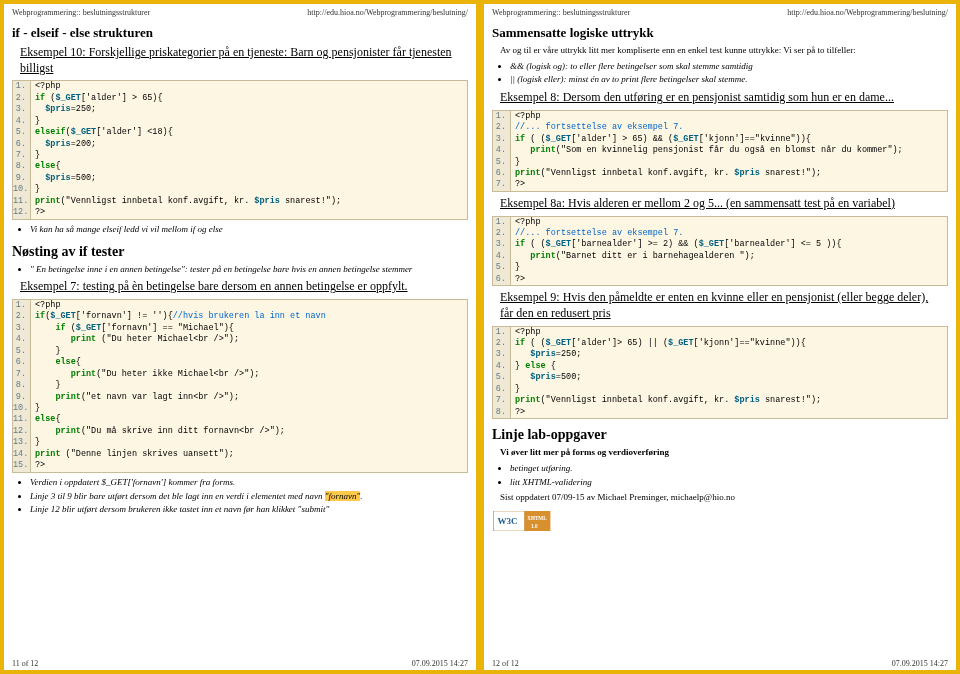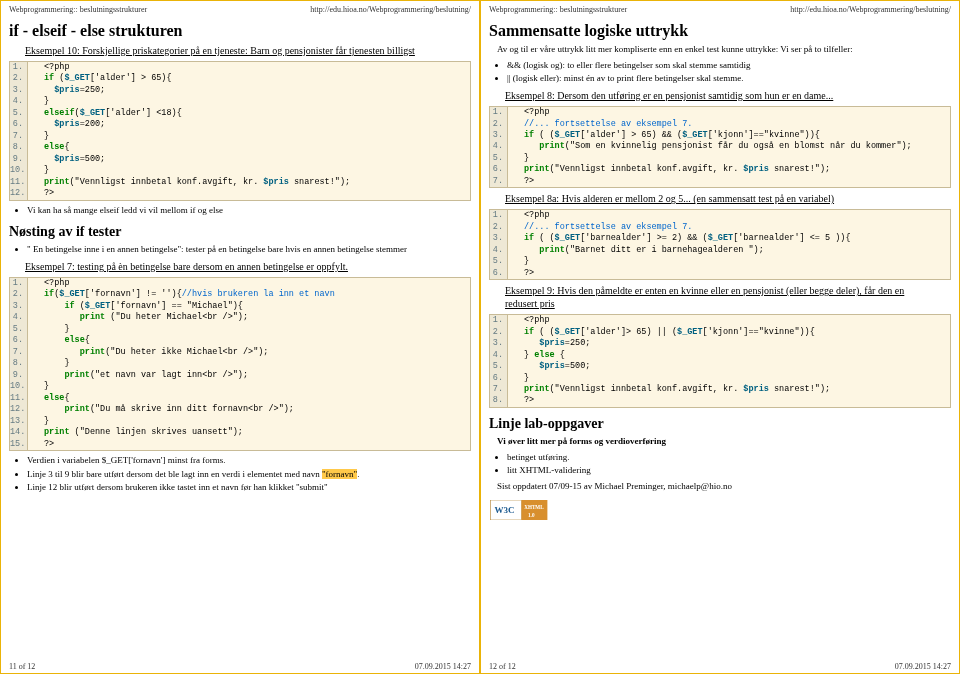--- a/index.html
+++ b/index.html
@@ -1,32 +1,32 @@
 <!DOCTYPE html>
 <html><head>
 <meta charset="utf-8">
 <style>
   * { margin: 0; padding: 0; box-sizing: border-box; }
   body { font-family: Georgia, serif; font-size: 10px; background: #fff; }
   .spread { display: flex; width: 960px; height: 674px; }
-  .page { width: 480px; height: 674px; border: 1px solid #eab308; position: relative; padding: 4px 8px 18px 8px; }
+  .page { width: 480px; height: 674px; border: 4px solid #eab308; position: relative; padding: 4px 8px 18px 8px; }
   .header { display: flex; justify-content: space-between; font-size: 8px; color: #333; margin-bottom: 8px; }
   .footer { position: absolute; bottom: 2px; left: 8px; right: 8px; display: flex; justify-content: space-between; font-size: 8px; color: #333; }
-  h2 { font-size: 16px; font-weight: bold; margin: 6px 0 4px 0; font-family: Georgia, serif; }
+  h2 { font-size: 13px; font-weight: bold; margin: 6px 0 4px 0; font-family: Georgia, serif; }
   h3 { font-size: 14px; font-weight: bold; margin: 8px 0 4px 0; font-family: Georgia, serif; }
-  .subtitle { font-size: 10px; text-decoration: underline; margin: 4px 16px; }
+  .subtitle { font-size: 12px; text-decoration: underline; margin: 4px 8px; }
   .codeblock { background: #fdf6e3; border: 1px solid #c8bb97; font-family: "Courier New", monospace; font-size: 8.5px; line-height: 1.35; margin: 3px 0; }
   .codeblock .line { display: flex; }
   .codeblock .ln { width: 18px; text-align: right; padding-right: 4px; background: #eee8d5; color: #657b83; border-right: 1px solid #c8bb97; flex-shrink: 0; }
-  .codeblock .code { padding-left: 16px; white-space: pre; }
+  .codeblock .code { padding-left: 4px; white-space: pre; }
   .kw { color: #008000; font-weight: bold; }
   .var { color: #006080; font-weight: bold; }
   .cm { color: #0066cc; }
   .hl { background: #ffc94a; }
-  ul { margin: 4px 0 4px 18px; font-size: 9px; }
+  ul { margin: 4px 0 4px 18px; font-size: 9px; font-style: italic; }
   li { margin: 2px 0; line-height: 1.3; }
   p { font-size: 9px; margin: 3px 8px; line-height: 1.3; }
   .badge { display: inline-block; margin-top: 4px; }
   .badge svg { width: 60px; height: 20px; }
 </style>
 </head>
 <body>
 
 <div class="spread">
 
@@ -157,21 +157,21 @@
           <div class="ln">14.</div>
           <div class="code"><span class="kw">print</span> ("Denne linjen skrives uansett");</div>
         </div>
         <div class="line">
           <div class="ln">15.</div>
           <div class="code">?&gt;</div>
         </div>
       </div>
 
     <ul>
-      <li>Verdien i variabelen $_GET['fornavn'] minst fra forms.</li>
+      <li>Verdien i oppdatert $_GET['fornavn'] kommer fra forms.</li>
       <li>
         <span>Linje 3 til 9 blir bare utført dersom det ble lagt inn en verdi i elementet med navn </span><span class="hl">"fornavn"</span><span>.</span>
       </li>
       <li>Linje 12 blir utført dersom brukeren ikke tastet inn et navn før han klikket "submit"</li>
     </ul>
 
     <div class="footer">
       <span>11 of 12</span>
       <span>07.09.2015 14:27</span>
     </div>

